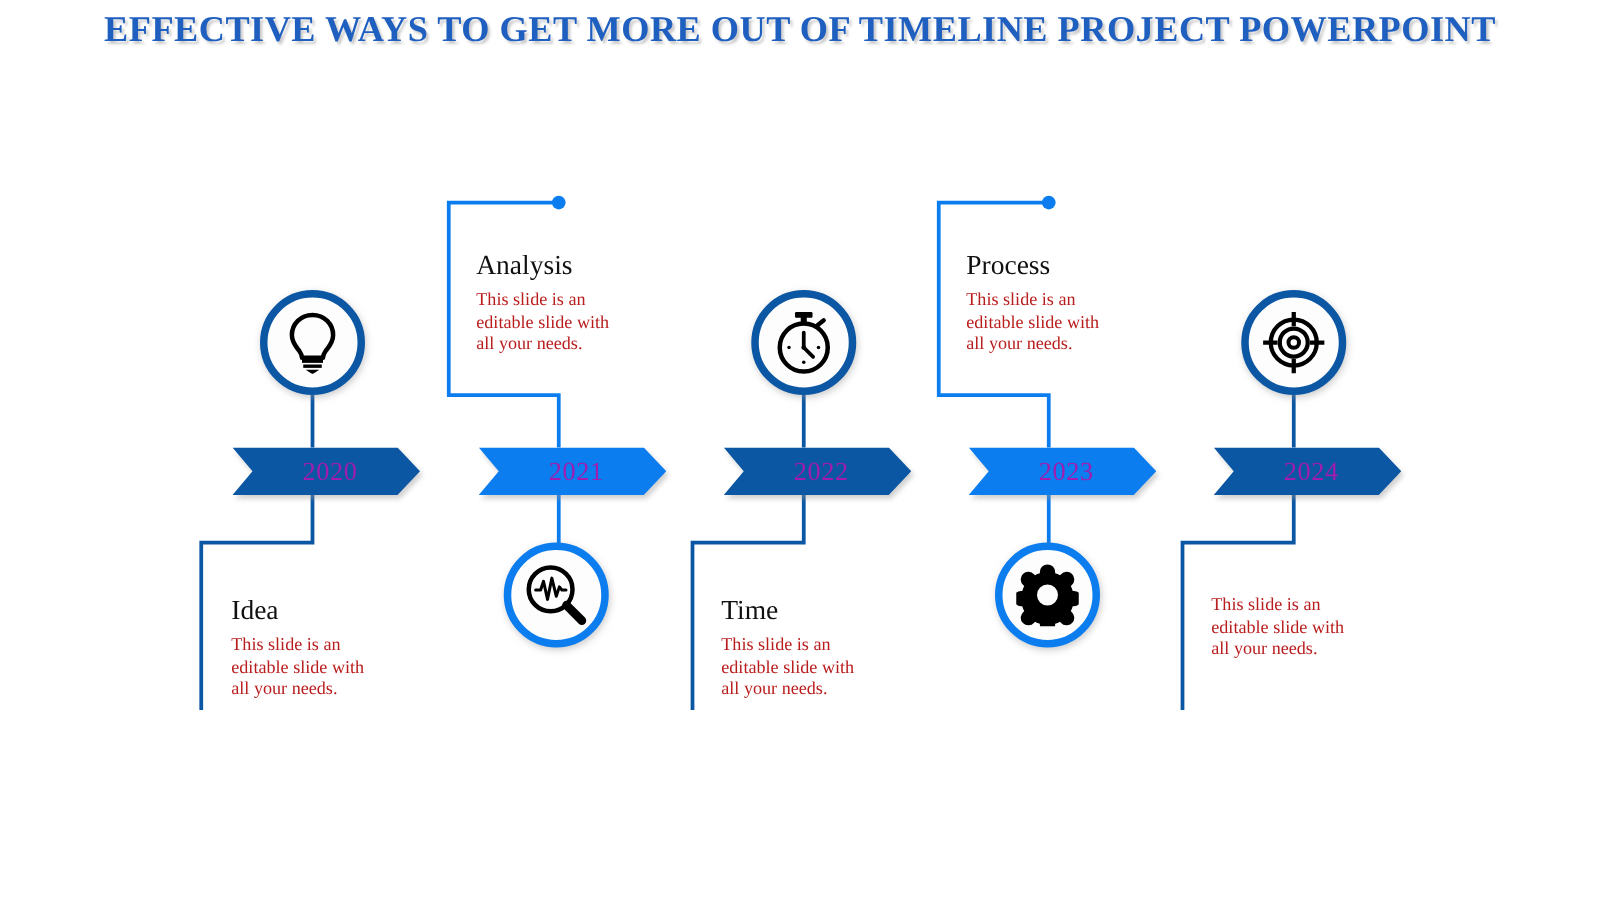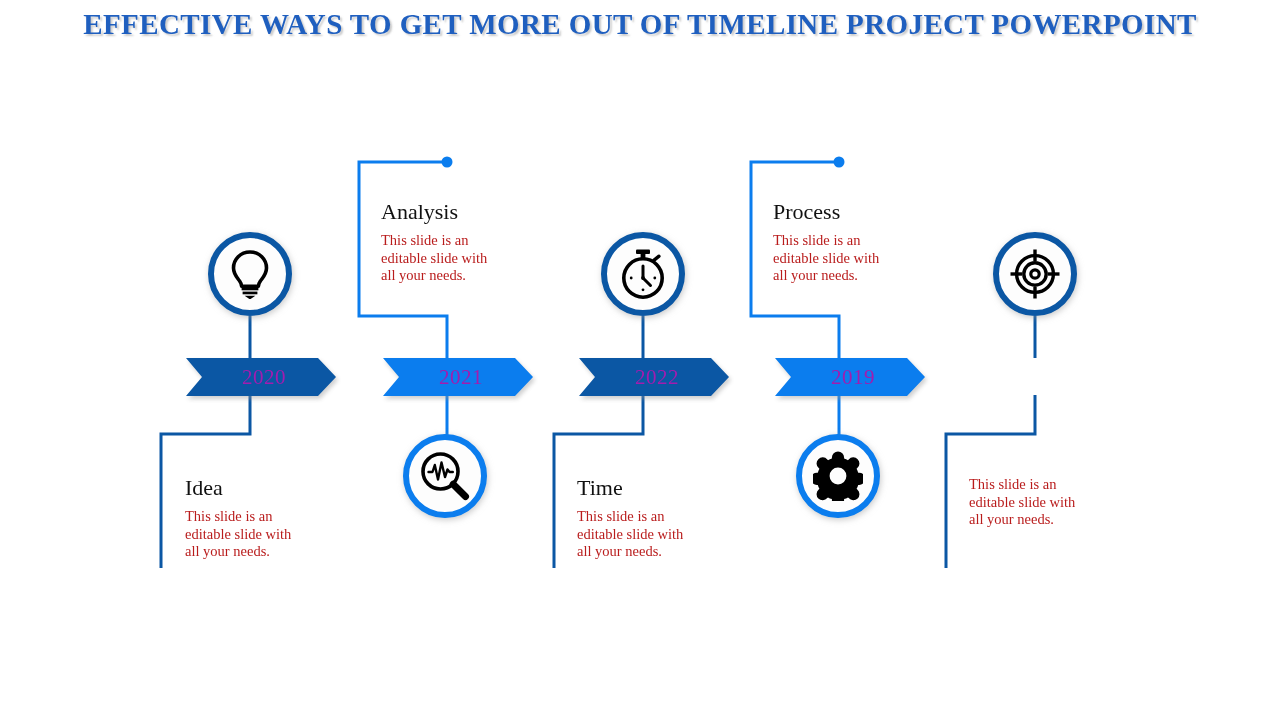--- a/index.html
+++ b/index.html
@@ -161,23 +161,29 @@
     <svg width="150" height="38" viewBox="0 0 150 38">
       <polygon points="0,0 132,0 150,19 132,38 0,38 16,19" fill="#0B57A4"></polygon>
     </svg>
     <div class="chevron-label">2022</div>
   </div>
 
   <div class="chevron" style="left:775px; top:358px; width:150px;">
     <svg width="150" height="38" viewBox="0 0 150 38">
       <polygon points="0,0 132,0 150,19 132,38 0,38 16,19" fill="#0B7DEE"></polygon>
     </svg>
-    <div class="chevron-label">2019</div>
-  </div>
-
+    <div class="chevron-label">2023</div>
+  </div>
+
+  <div class="chevron" style="left:971px; top:358px; width:150px;">
+    <svg width="150" height="38" viewBox="0 0 150 38">
+      <polygon points="0,0 132,0 150,19 132,38 0,38 16,19" fill="#0B57A4"></polygon>
+    </svg>
+    <div class="chevron-label">2024</div>
+  </div>
 
   <div class="icon-circle dark" style="left:208px; top:232px;">
     <svg width="46" height="50" viewBox="0 0 46 50">
       <path d="M23 3 C13.5 3 6.5 10.2 6.5 19 C6.5 25 10 28.5 12.6 32 C14.2 34.2 14.6 35.6 14.6 37.2
                L31.4 37.2 C31.4 35.6 31.8 34.2 33.4 32 C36 28.5 39.5 25 39.5 19 C39.5 10.2 32.5 3 23 3 Z" fill="none" stroke="#000000" stroke-width="3.6" stroke-linejoin="round"></path>
       <rect x="14.6" y="38.4" width="16.8" height="2.9" fill="#000000"></rect>
       <rect x="15.6" y="42.6" width="14.8" height="2.7" fill="#000000"></rect>
       <path d="M17.6 46.8 L28.4 46.8 L23 50.4 Z" fill="#000000"></path>
     </svg>
   </div>

